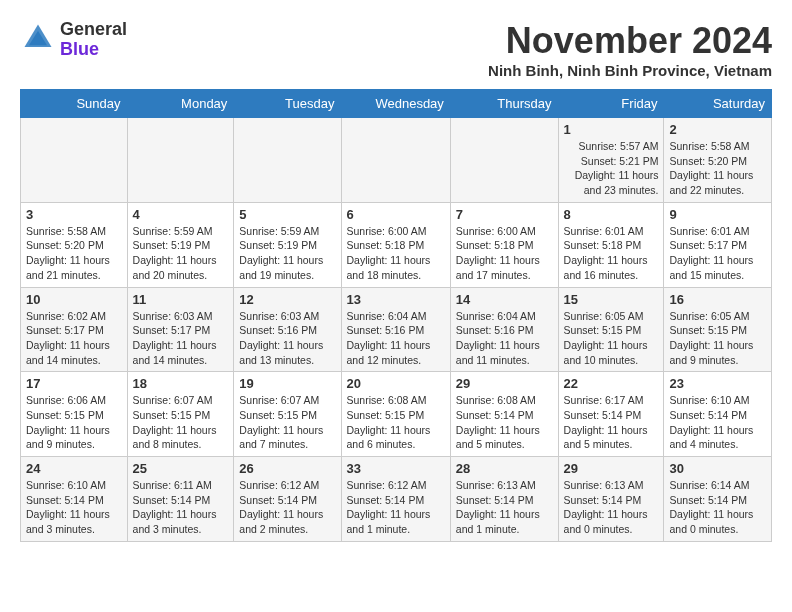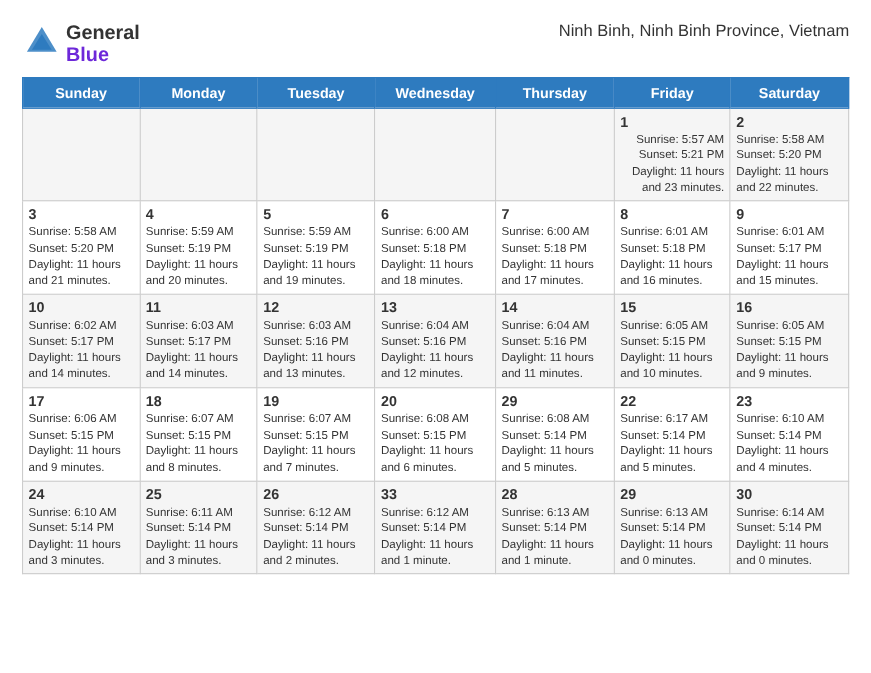--- a/index.html
+++ b/index.html
@@ -38,34 +38,35 @@
       text-align: right;
     }
     .month-title {
       font-size: 36px;
       font-weight: bold;
       color: #333;
     }
     .location {
       font-size: 15px;
       color: #333;
+      font-weight: bold;
     }
     table {
       width: 100%;
       border-collapse: collapse;
     }
     thead tr {
       background-color: #2e7bbf;
     }
     thead th {
       color: #fff;
       font-size: 13px;
-      font-weight: bold;
+      font-weight: normal;
       padding: 6px 6px;
-      text-align: center;
+      text-align: right;
       border: 1px solid #2e7bbf;
     }
     tbody tr {
       vertical-align: top;
     }
     tbody td {
       border: 1px solid #ccc;
       padding: 4px 5px;
       font-size: 11px;
       color: #333;
@@ -102,20 +103,21 @@
     <svg class="logo-icon" viewBox="0 0 40 40">
       <polygon points="20,5 35,30 5,30" fill="#2e7bbf" opacity="0.85"></polygon>
       <polygon points="20,12 30,28 10,28" fill="#2e7bbf"></polygon>
     </svg>
     <div class="logo-text">
       <span class="logo-general">General</span>
       <span class="logo-blue">Blue</span>
     </div>
   </div>
   <div class="title-block">
+    <div class="month-title">November 2024</div>
     <div class="location">Ninh Binh, Ninh Binh Province, Vietnam</div>
   </div>
 </div>
 
 <table>
   <thead>
     <tr>
     <th>Sunday</th>
         <th>Monday</th>
         <th>Tuesday</th>

